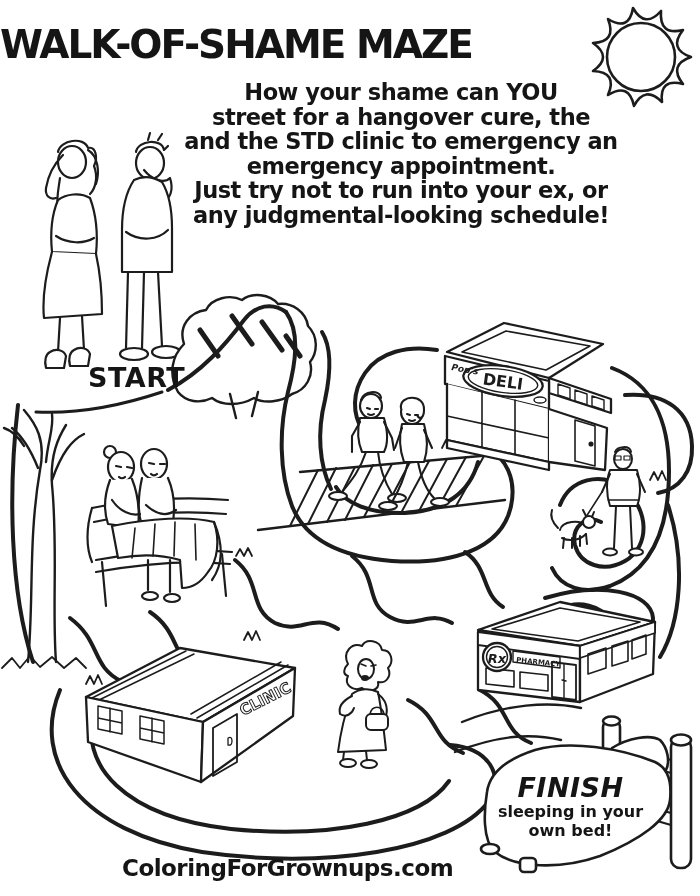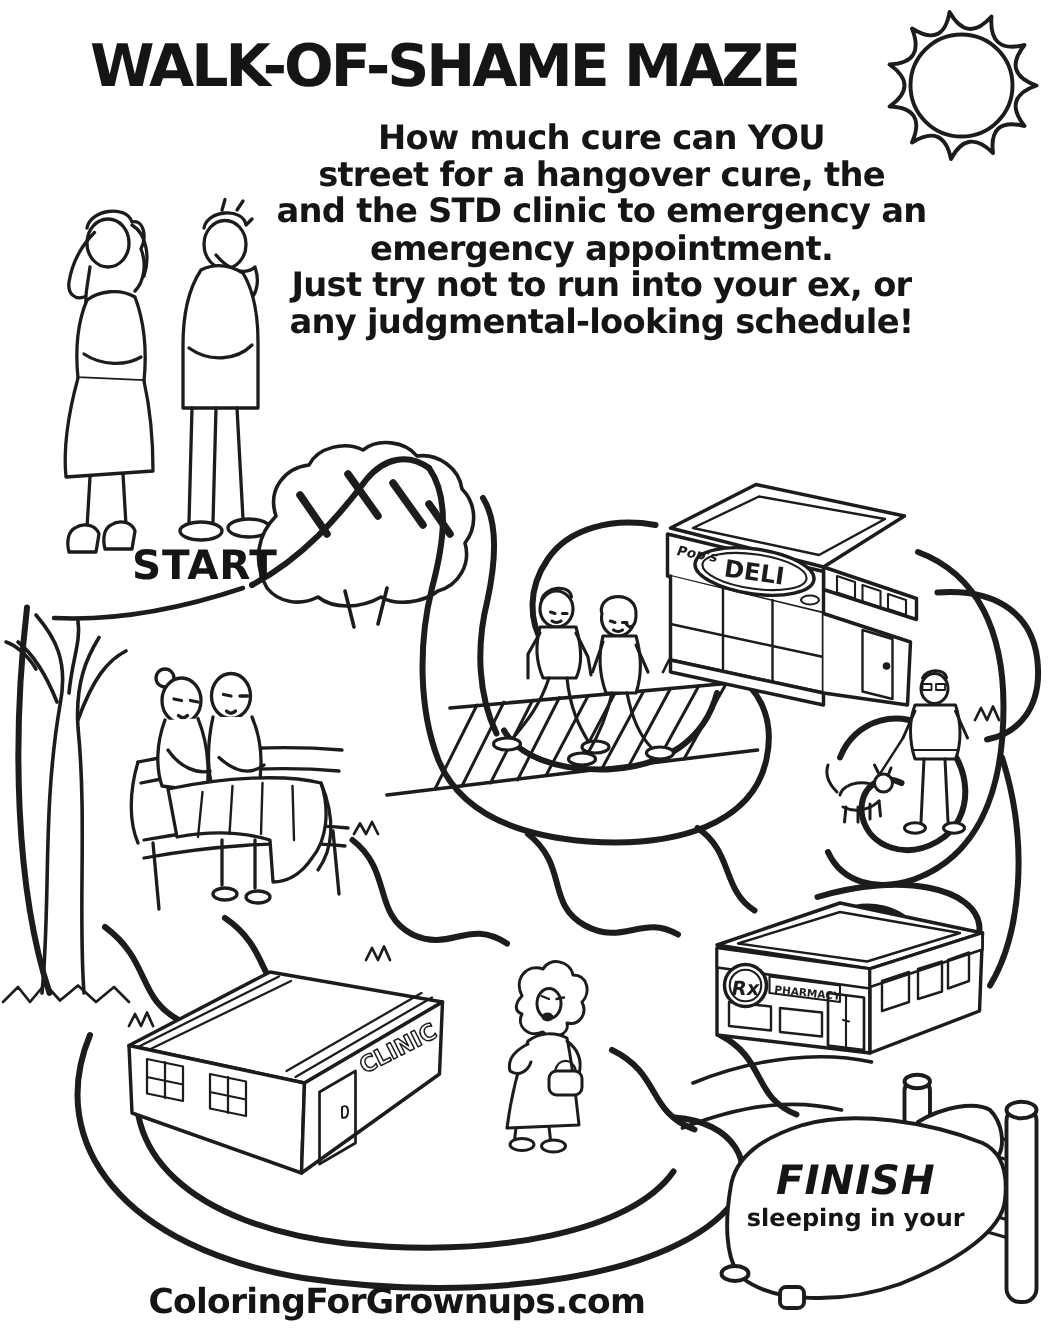--- a/index.html
+++ b/index.html
@@ -1,25 +1,25 @@
 <!DOCTYPE html>
 <html><head>
 <meta charset="utf-8">
 <style>
   html,body{margin:0;padding:0;background:#ffffff;}
   #canvas{position:relative;width:700px;height:896px;background:#ffffff;overflow:hidden;
           font-family:"DejaVu Sans","Liberation Sans",sans-serif;color:#151515;}
   .txt{position:absolute;font-weight:bold;color:#151515;white-space:nowrap;}
-  #title{top:22px;left:0;width:592px;text-align:center;font-size:39px;letter-spacing:-2px;}
+  #title{top:22px;left:0;width:592px;text-align:left;font-size:39px;letter-spacing:-2px;}
   #instructions{top:80px;left:140px;width:522px;text-align:center;font-size:22.5px;line-height:24.6px;letter-spacing:-0.5px;}
   #start-label{top:362px;left:88px;font-size:27px;letter-spacing:0.5px;}
   #finish-block{top:773px;left:488px;width:165px;text-align:center;line-height:18px;}
   #finish-word{font-size:27px;line-height:30px;letter-spacing:0.5px;font-style:italic;}
   .finish-sub{font-size:16px;line-height:18.5px;}
-  #website{top:855px;left:99px;font-size:23px;letter-spacing:-0.5px;}
+  #website{top:855px;left:122px;font-size:23px;letter-spacing:-0.5px;}
   svg{position:absolute;top:0;left:0;}
   .ink{stroke:#1c1c1c;fill:none;stroke-linecap:round;stroke-linejoin:round;}
 </style>
 </head>
 <body>
 
 <div id="canvas">
 
   <svg width="700" height="896" viewBox="0 0 700 896">
 
@@ -244,29 +244,30 @@
       <rect x="671" y="738" width="20" height="130" rx="9" fill="#fff"></rect>
       <ellipse cx="681" cy="740" rx="10" ry="5.5" fill="#fff"></ellipse>
       <rect x="520" y="858" width="16" height="14" rx="4" fill="#fff"></rect>
       <ellipse cx="490" cy="849" rx="9" ry="5" fill="#fff"></ellipse>
     </g>
   </svg>
 
   <div id="title" class="txt">WALK-OF-SHAME MAZE</div>
 
   <div id="instructions" class="txt">
-    <div>How much cure can YOU</div>
+    <div>How your shame can YOU</div>
     <div>street for a hangover cure, the</div>
     <div>and the STD clinic to emergency an</div>
     <div>emergency appointment.</div>
     <div>Just try not to run into your ex, or</div>
     <div>any judgmental-looking schedule!</div>
   </div>
 
   <div id="start-label" class="txt">START</div>
 
   <div id="finish-block" class="txt">
     <div id="finish-word">FINISH</div>
     <div class="finish-sub">sleeping in your</div>
+    <div class="finish-sub">own bed!</div>
   </div>
 
   <div id="website" class="txt">ColoringForGrownups.com</div>
 </div>
 
 </body></html>

